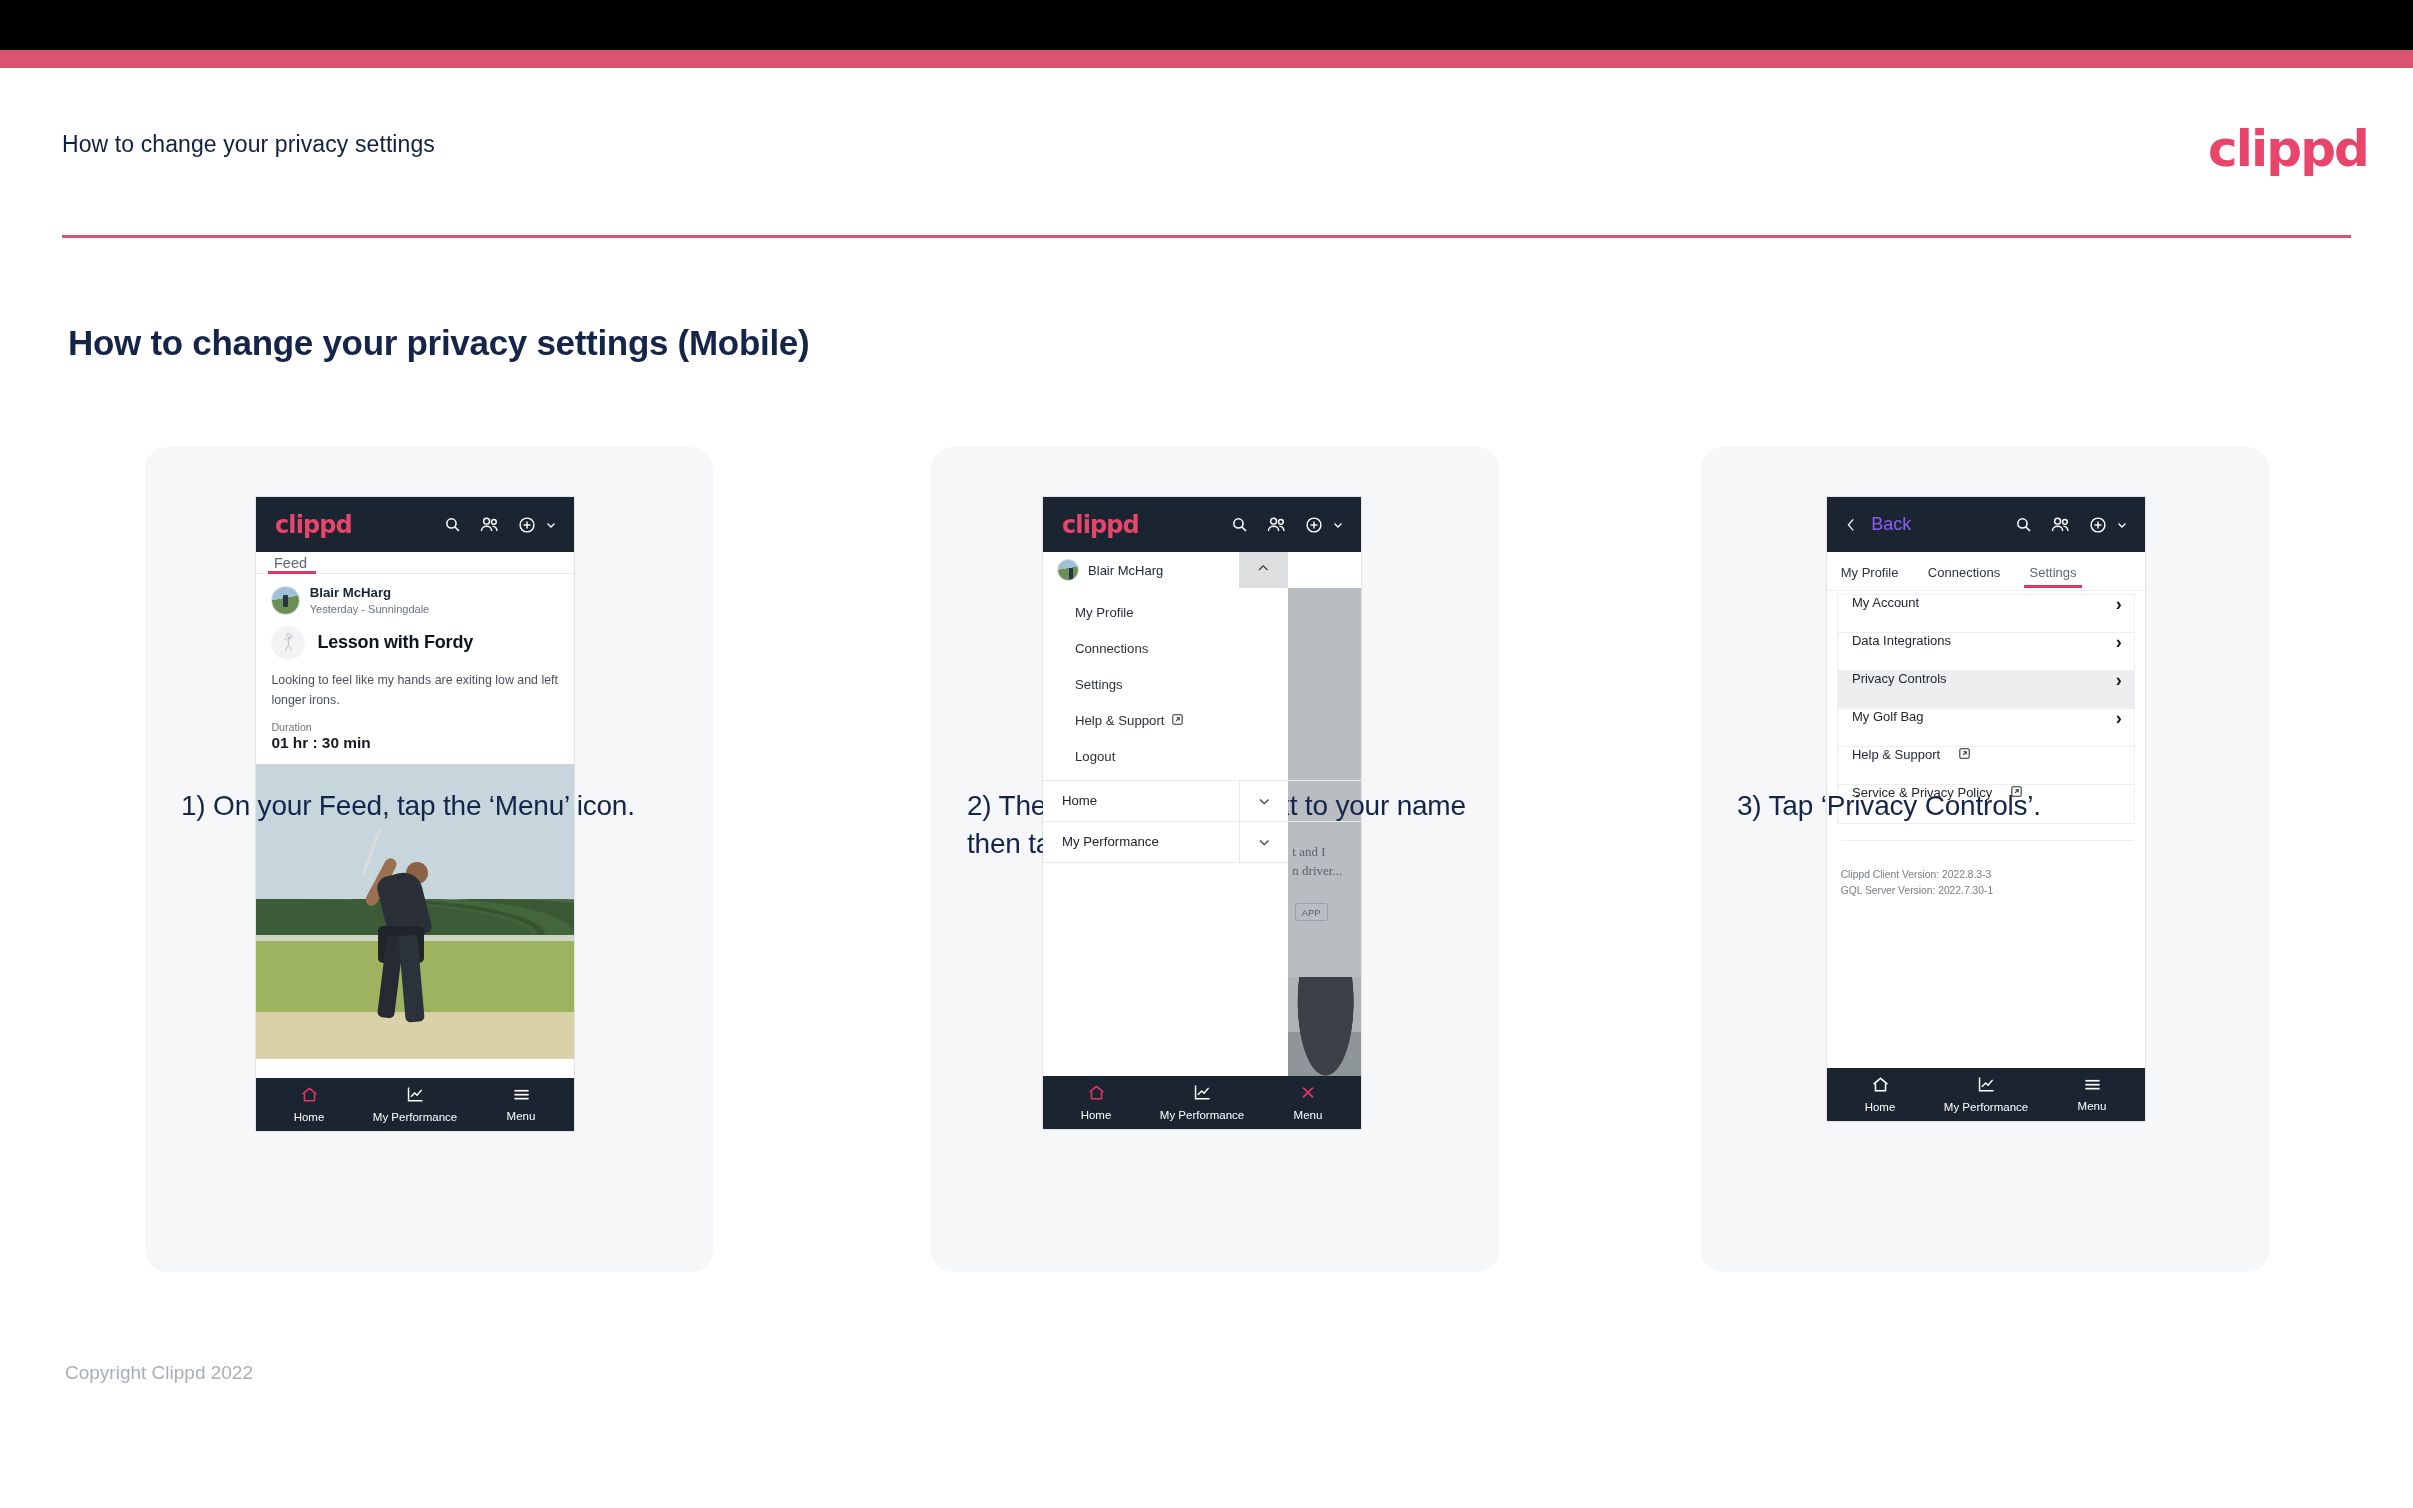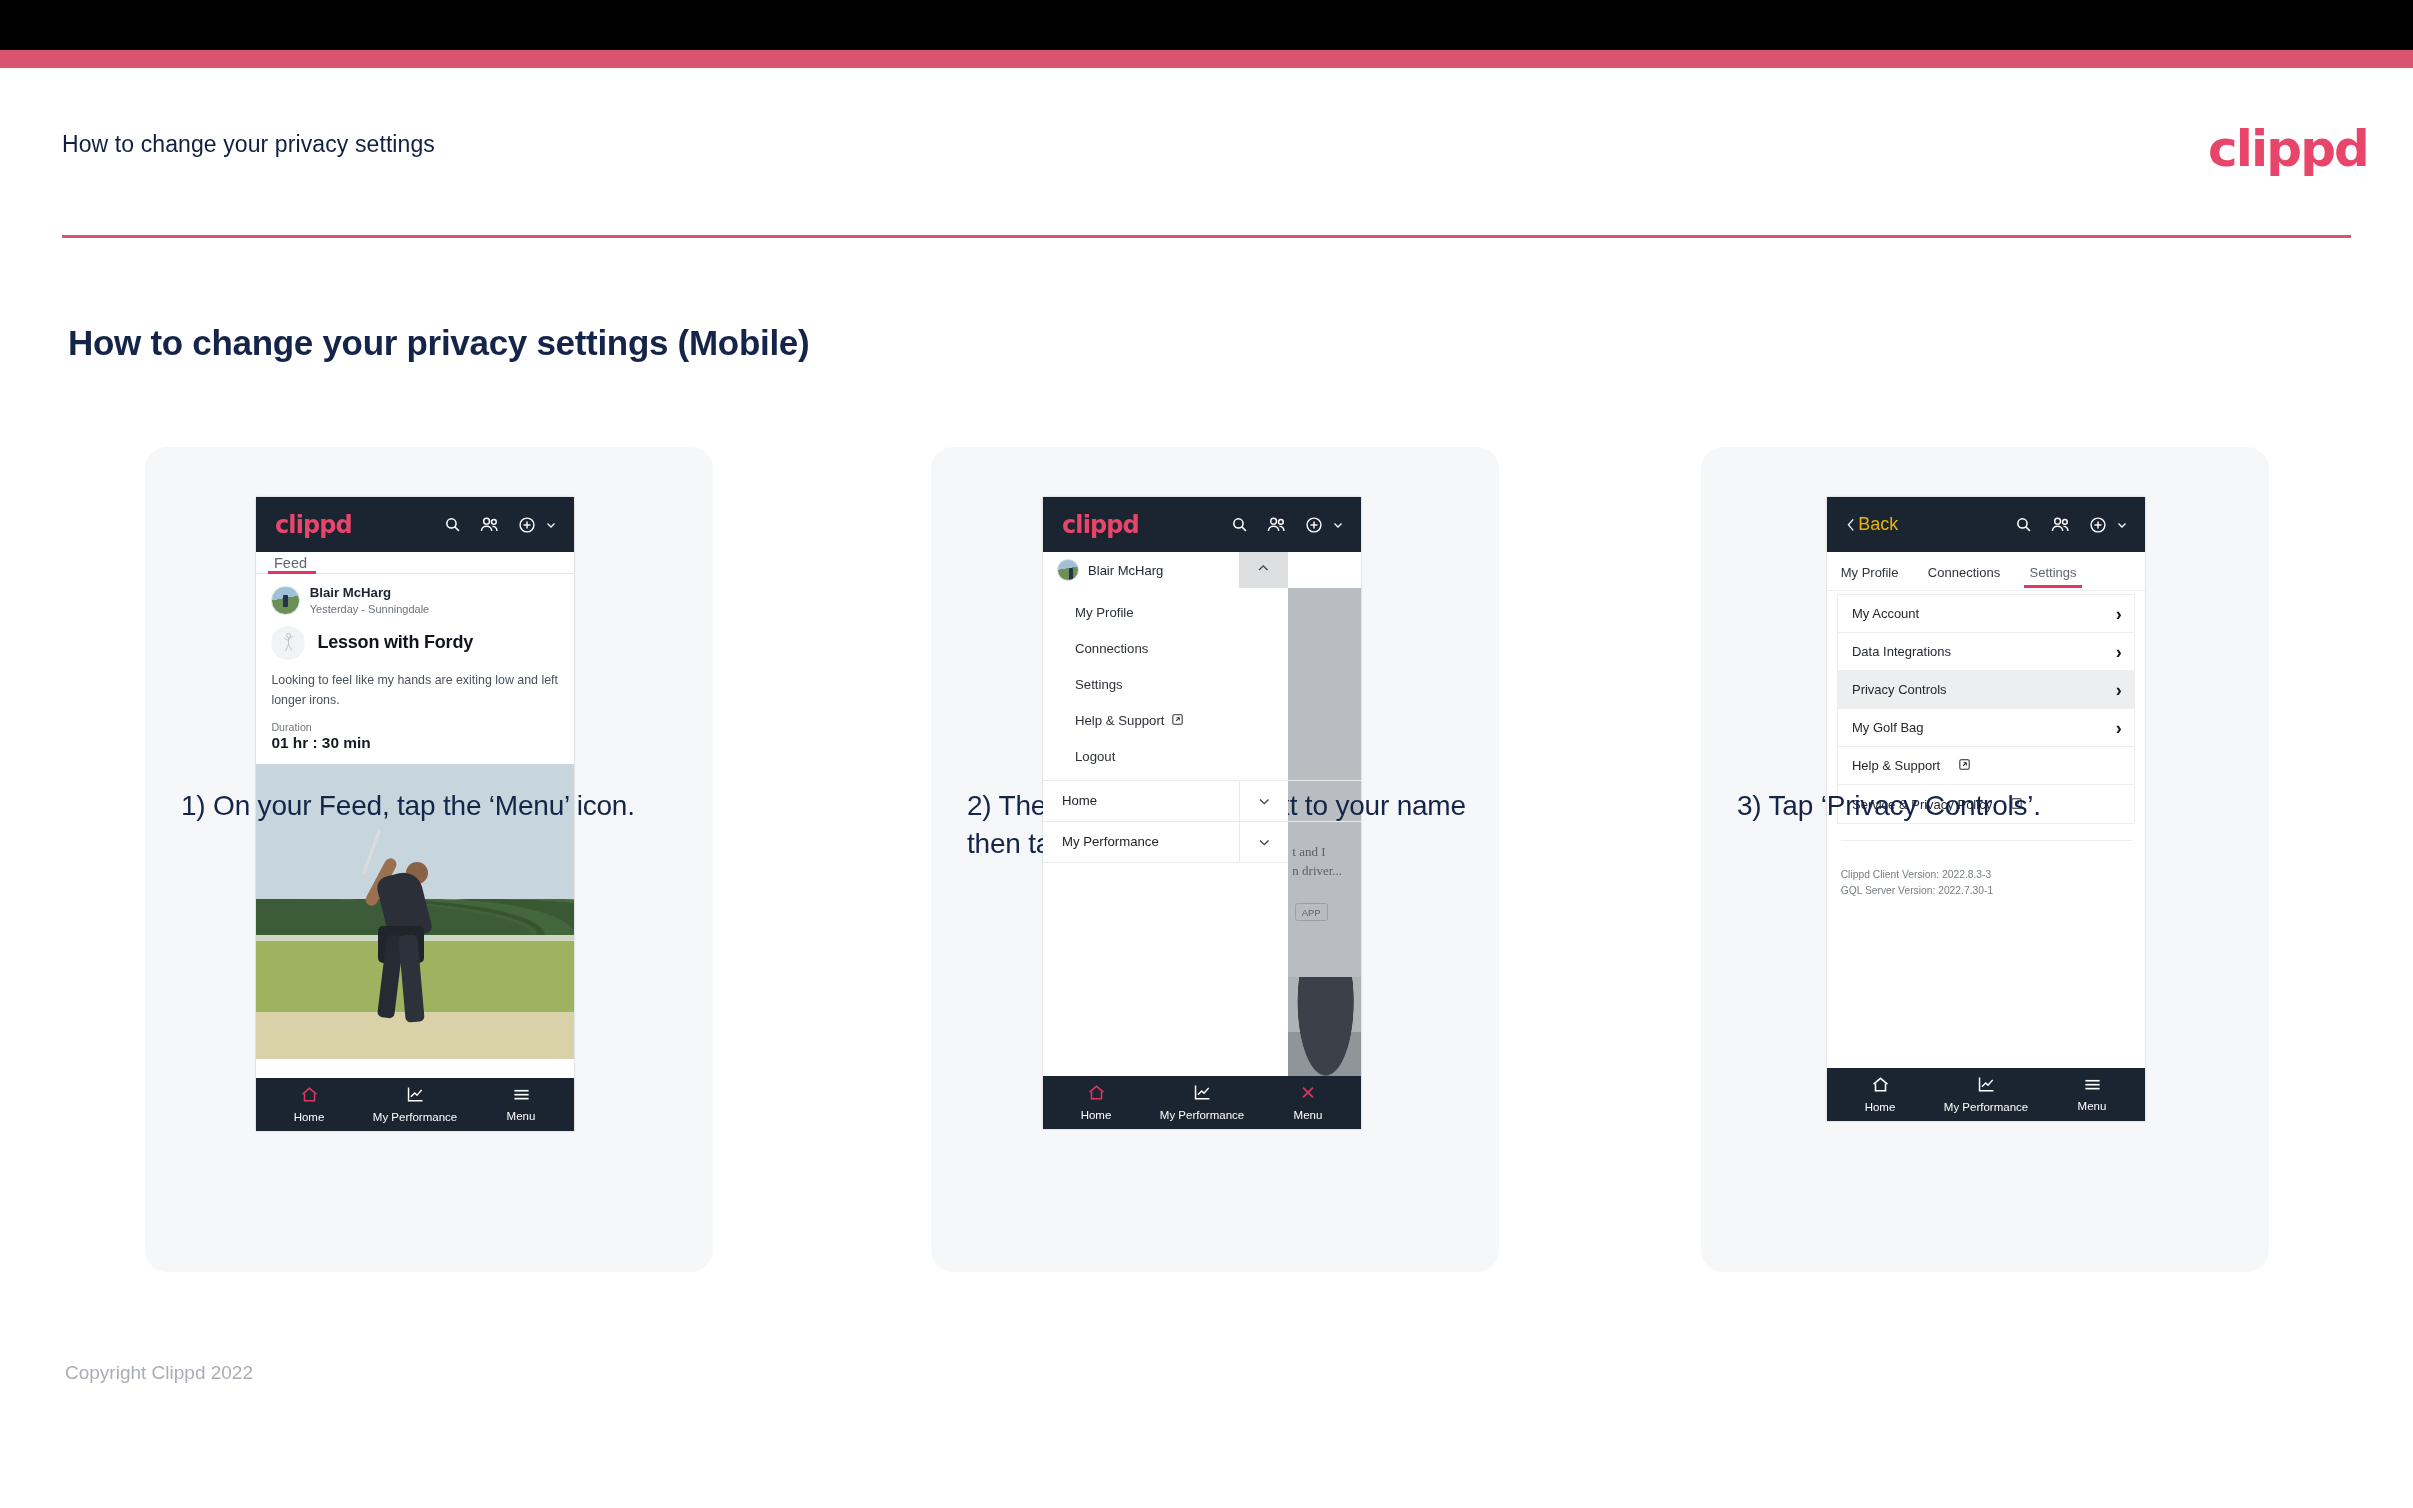--- a/index.html
+++ b/index.html
@@ -69,21 +69,21 @@
   
   .appbar {
     height:55px; background:#1b2431; display:flex; align-items:center;
     padding:0 17px 0 19px; position:relative;
   }
   .appbar .brand {
     color:#e8456b; font-size:24px; font-weight:700; letter-spacing:-0.9px;
     font-family:"DejaVu Sans", sans-serif; line-height:1;
   }
   .appbar .back {
-    color:#eab308; font-size:18px; display:flex; align-items:center; gap:2px;justify-content:center;
+    color:#8b5cf6; font-size:18px; display:flex; align-items:center; gap:15px;justify-content:center;
   }
   .appbar .icons {
     margin-left:auto; display:flex; align-items:center; gap:19px;
   }
   .appbar svg { display:block; }
 
   
   .tabrow {
     height:22px; background:#fff; display:flex; align-items:center;
     padding-left:18px; border-bottom:0.9px solid #e6e8ea; position:relative;
@@ -209,21 +209,21 @@
   }
   .tabs3 .t { font-size:13px; color:#2f353c; position:relative; padding:0 1.7px 10.3px 1.7px;
     display:flex; align-items:flex-end; height:100%; }
   .tabs3 .t.active { color:#5f666d; }
   .tabs3 .t.active:after {
     content:""; position:absolute; left:-3.4px; right:-3.4px; bottom:1.7px; height:3.4px;
     background:#e0365f;
   }
   .slist { margin:3.4px 10.3px 0 10.3px; border:0.9px solid #eceef0; background:#fff; }
   .srow {
-    height:38px; display:flex; align-items:center; padding:0 12px 0 13.7px;
+    height:38px; display:flex; align-items:flex-start; padding:0 12px 0 13.7px;
     font-size:13px; color:#23282f; border-bottom:0.9px solid #eceef0; gap:19px;
   }
   .srow:last-child { border-bottom:none; }
   .srow.sel { background:#eceef0; }
   .srow .gt { margin-left:auto; font-size:18px; color:#10151d; font-weight:700; line-height:1; }
   .ver {
     margin:15.4px 0 0 13.7px; font-size:10.3px; color:#767d84; line-height:1.55;
     border-top:0.9px solid #eceef0; padding-top:26px; margin-right:12px;
   }
 

